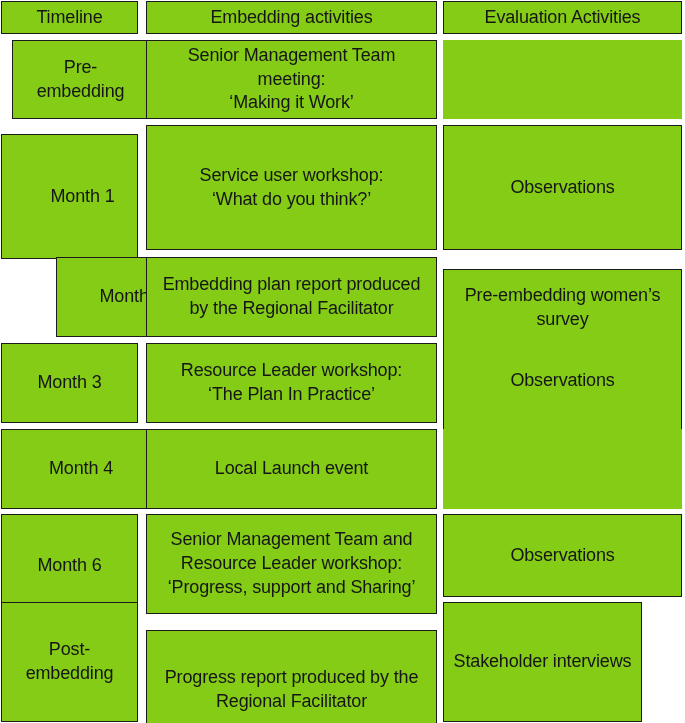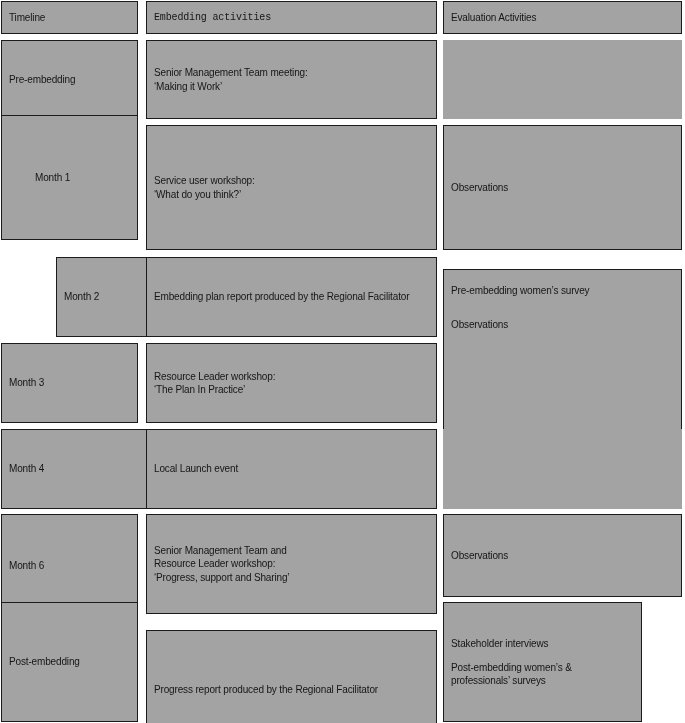--- a/index.html
+++ b/index.html
@@ -18,28 +18,29 @@
   #timeline-table {
     width: 685px;
     height: 723px;
     position: relative;
   }
 
   .cell {
     position: absolute;
     box-sizing: border-box;
     border: 1.6px solid #1b1b1b;
-    background: #a3a3a3;
+    background: #84cc16;
     padding: 0 7px;
     display: flex;
     flex-direction: column;
     justify-content: center;
-    font-size: 10px;
+    font-size: 18px;
     line-height: 1.32;
     letter-spacing: -0.15px;
+    text-align: center;
     -webkit-font-smoothing: antialiased;
   }
 
   .cell.no-border {
     border: none;
   }
 
   .cell p {
     margin: 0;
     white-space: pre-line;
@@ -54,37 +55,37 @@
   }
 </style>
 </head>
 <body>
 
 <div id="timeline-table">
 
   <div class="cell header" style="left:1px; top:1px; width:137px; height:33px;">
     <p>Timeline</p>
   </div>
-  <div class="cell header" style="left:146px; top:1px; width:291px; height:33px;font-family:Liberation Mono, monospace;">
+  <div class="cell header" style="left:146px; top:1px; width:291px; height:33px;">
     <p>Embedding activities</p>
   </div>
   <div class="cell header" style="left:443px; top:1px; width:239px; height:33px;">
     <p>Evaluation Activities</p>
   </div>
 
-  <div class="cell" style="left:1px; top:40px; width:137px; height:79px;">
+  <div class="cell" style="left:12px; top:40px; width:137px; height:79px;">
     <p>Pre-embedding</p>
   </div>
   <div class="cell" style="left:146px; top:40px; width:291px; height:79px;">
     <p>Senior Management Team meeting:
 ‘Making it Work’</p>
   </div>
   <div class="cell no-border" style="left:443px; top:40px; width:239px; height:79px;"></div>
 
-  <div class="cell" style="left:1px; top:115px; width:137px; height:125px;padding-left:33px;">
+  <div class="cell" style="left:1px; top:134px; width:137px; height:125px;padding-left:33px;">
     <p>Month 1</p>
   </div>
   <div class="cell" style="left:146px; top:125px; width:291px; height:125px;">
     <p>Service user workshop:
 ‘What do you think?’</p>
   </div>
   <div class="cell" style="left:443px; top:125px; width:239px; height:125px;">
     <p>Observations</p>
   </div>
 
@@ -129,17 +130,15 @@
   </div>
 
   <div class="cell" style="left:1px; top:602px; width:137px; height:120px;">
     <p>Post-embedding</p>
   </div>
   <div class="cell" style="left:146px; top:630px; width:291px; height:120px;">
     <p>Progress report produced by the Regional Facilitator</p>
   </div>
   <div class="cell" style="left:443px; top:602px; width:199px; height:120px;">
     <p>Stakeholder interviews</p>
-    <p>Post-embedding women’s &amp;
-professionals’ surveys</p>
   </div>
 
 </div>
 
 </body></html>

